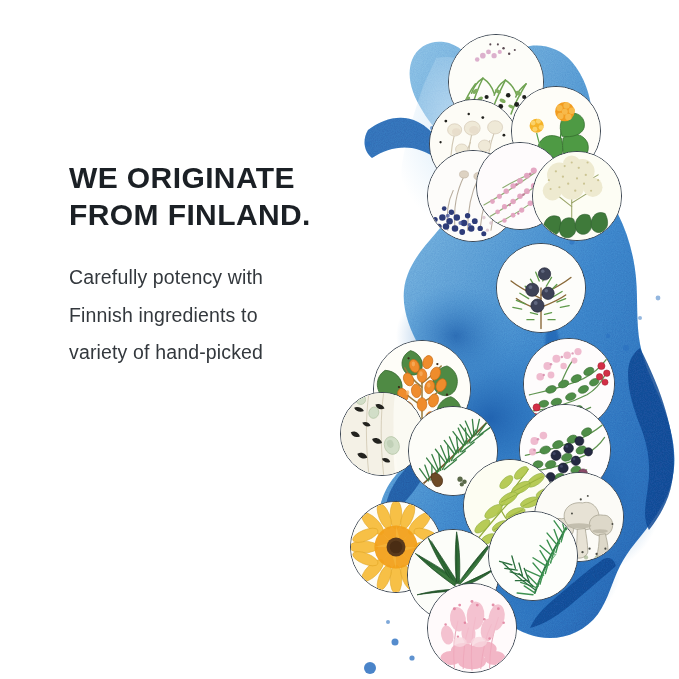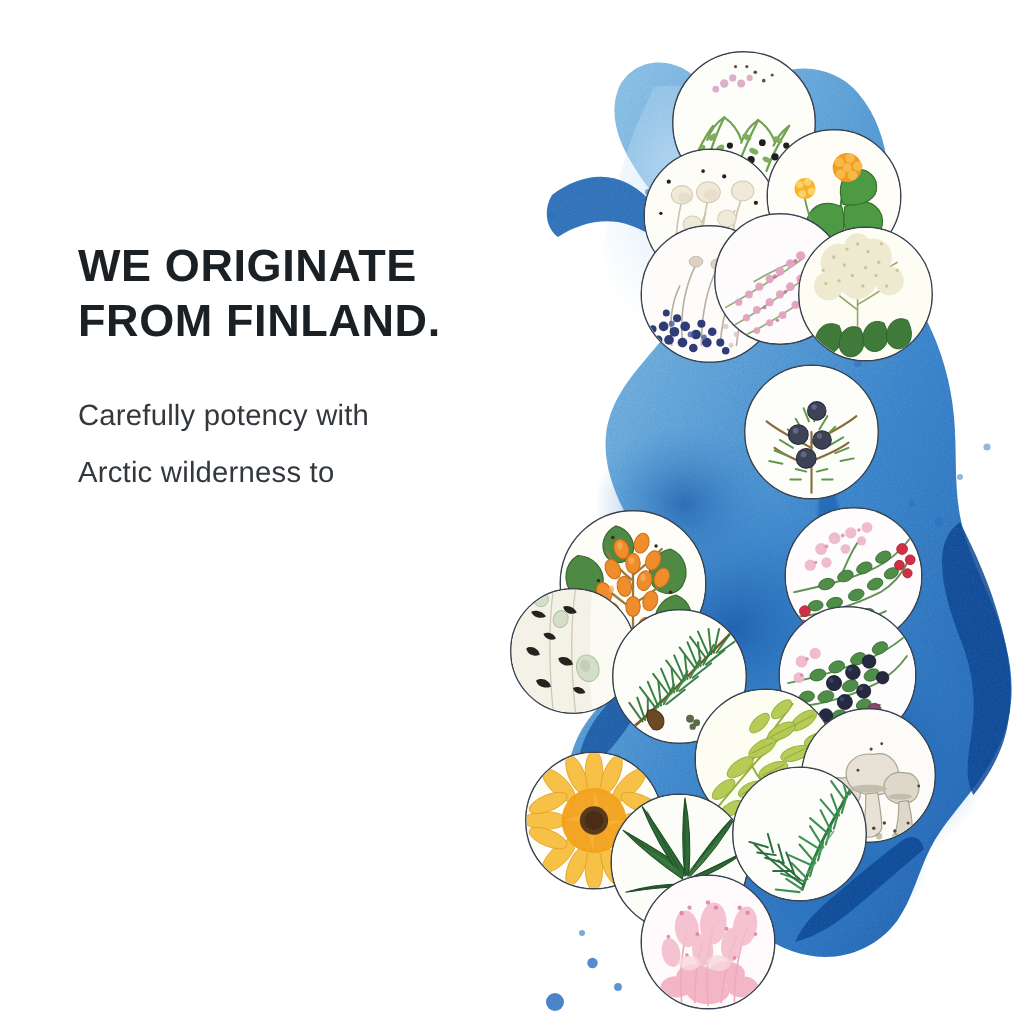--- a/index.html
+++ b/index.html
@@ -1,20 +1,20 @@
 <!DOCTYPE html>
 <html><head>
 <meta charset="utf-8">
 <style>
   html,body{margin:0;padding:0;background:#ffffff;}
   body{width:679px;height:679px;overflow:hidden;font-family:"Liberation Sans",sans-serif;}
   #root{position:relative;width:679px;height:679px;background:#ffffff;}
 
   
-  .text-panel{position:absolute;left:52px;top:160px;width:300px;}
+  .text-panel{position:absolute;left:69px;top:160px;width:300px;}
   .headline{
     font-family:"Liberation Sans",sans-serif;
     font-weight:bold;
     font-size:30px;
     line-height:1.22;
     letter-spacing:0.4px;
     color:#1b2025;
     margin:0 0 26px 0;
     white-space:pre-line;
   }
@@ -44,21 +44,22 @@
 </head>
 <body>
 
 <div id="root">
 
   <div class="text-panel">
     <h1 class="headline">WE ORIGINATE
 FROM FINLAND.</h1>
     <p class="body-copy">
       <span class="ln">Carefully potency with</span>
-      <span class="ln">Arctic wilderness to</span>
+      <span class="ln">Finnish ingredients to</span>
+      <span class="ln">variety of hand-picked</span>
     </p>
   </div>
 
   <div class="map-wrap">
     <svg viewBox="0 0 339 661" xmlns="http://www.w3.org/2000/svg">
       <defs>
         <linearGradient id="gBlue" x1="0" y1="0" x2="1" y2="1">
           <stop offset="0%" stop-color="#9ecdec"></stop>
           <stop offset="28%" stop-color="#6fb0de"></stop>
           <stop offset="55%" stop-color="#3f8fd2"></stop>

